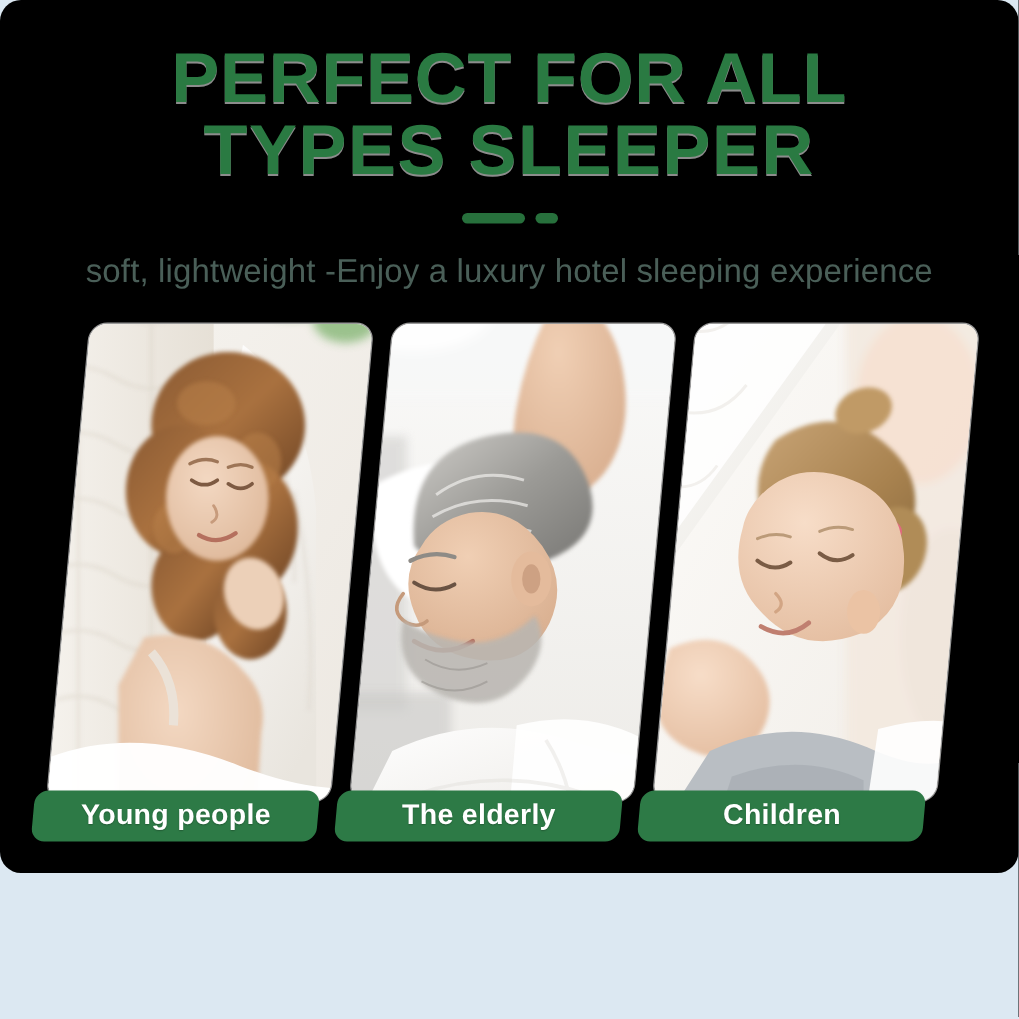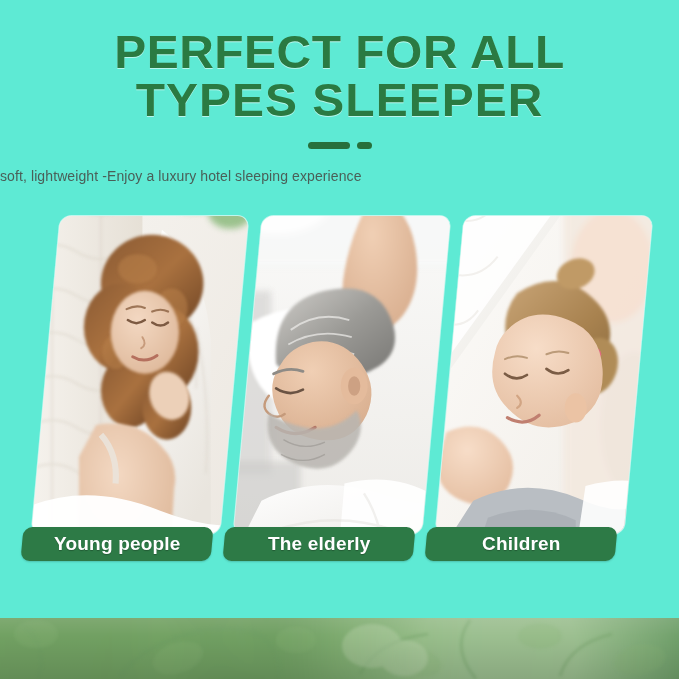--- a/index.html
+++ b/index.html
@@ -2,21 +2,21 @@
 <html><head>
 <meta charset="utf-8">
 <style>
   html,body{margin:0;padding:0;}
   body{
     width:679px;height:679px;overflow:hidden;
     background:#dce8f2;
     font-family:"Liberation Sans", sans-serif;
     position:relative;
   }
-  #canvas{position:absolute;inset:0;width:679px;height:679px;background:#5eead4;overflow:hidden;}
+  #canvas{position:absolute;inset:0;width:679px;height:582px;background:#000000;overflow:hidden;border-radius:14px;}
 
   
   .headline{
     position:absolute;left:0;top:28px;width:679px;
     text-align:center;
     color:#2a7a42;
     font-weight:bold;
     font-size:47px;
     line-height:48px;
     letter-spacing:0.5px;
@@ -30,23 +30,23 @@
   .divider{
     position:absolute;top:142px;left:0;width:679px;
     display:flex;justify-content:center;align-items:center;gap:7px;
   }
   .divider .dash-long{width:42px;height:7px;border-radius:4px;background:#27703c;}
   .divider .dash-short{width:15px;height:7px;border-radius:4px;background:#27703c;}
 
   
   .subtitle{
     position:absolute;top:168px;left:0;width:679px;
-    text-align:left;
+    text-align:center;
     color:#4a5f58;
-    font-size:14px;
+    font-size:22px;
     letter-spacing:.1px;
     font-family:"Liberation Sans", sans-serif;
   }
 
   
   .panels{position:absolute;top:216px;left:0;width:679px;height:352px;}
 
   .panel{
     position:absolute;top:0;width:188px;height:318px;
     transform:skewX(-5.2deg);

